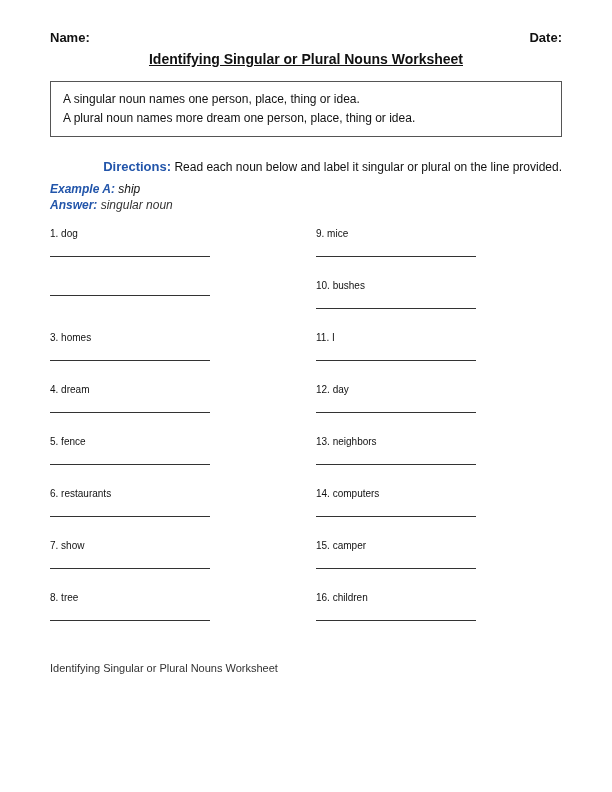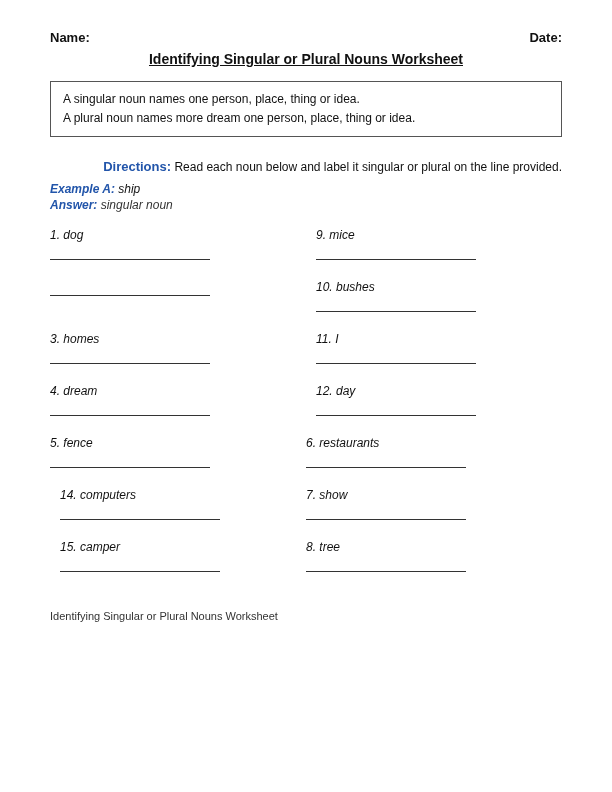--- a/index.html
+++ b/index.html
@@ -67,24 +67,23 @@
       display: grid;
       grid-template-columns: 1fr 1fr;
       gap: 0;
       margin-top: 10px;
     }
     .item {
       padding: 6px 0 2px 0;
       min-height: 52px;
     }
     .item-text {
-      font-size: 12px;
+      font-size: 10px;
       margin-bottom: 6px;
       display: block;
-      font-style: italic;
     }
     .answer-line {
       display: block;
       width: 160px;
       border-bottom: 1px solid #333;
       height: 12px;
       margin-top: 4px;
     }
     .left-item {
       padding-right: 10px;
@@ -157,35 +156,43 @@
       <span class="answer-line"></span>
     </div>
     <div class="item right-item">
       <span class="item-text">12. day</span>
       <span class="answer-line"></span>
     </div>
     <div class="item left-item">
       <span class="item-text">5. fence</span>
       <span class="answer-line"></span>
     </div>
+    <div class="item right-item">
+      <span class="item-text">13. neighbors</span>
+      <span class="answer-line"></span>
+    </div>
     <div class="item left-item">
       <span class="item-text">6. restaurants</span>
       <span class="answer-line"></span>
     </div>
     <div class="item right-item">
       <span class="item-text">14. computers</span>
       <span class="answer-line"></span>
     </div>
     <div class="item left-item">
       <span class="item-text">7. show</span>
       <span class="answer-line"></span>
     </div>
     <div class="item right-item">
       <span class="item-text">15. camper</span>
       <span class="answer-line"></span>
     </div>
     <div class="item left-item">
       <span class="item-text">8. tree</span>
       <span class="answer-line"></span>
     </div>
+    <div class="item right-item">
+      <span class="item-text">16. children</span>
+      <span class="answer-line"></span>
+    </div>
   </div>
 
 <div class="footer">Identifying Singular or Plural Nouns Worksheet</div>
 
 </body></html>

